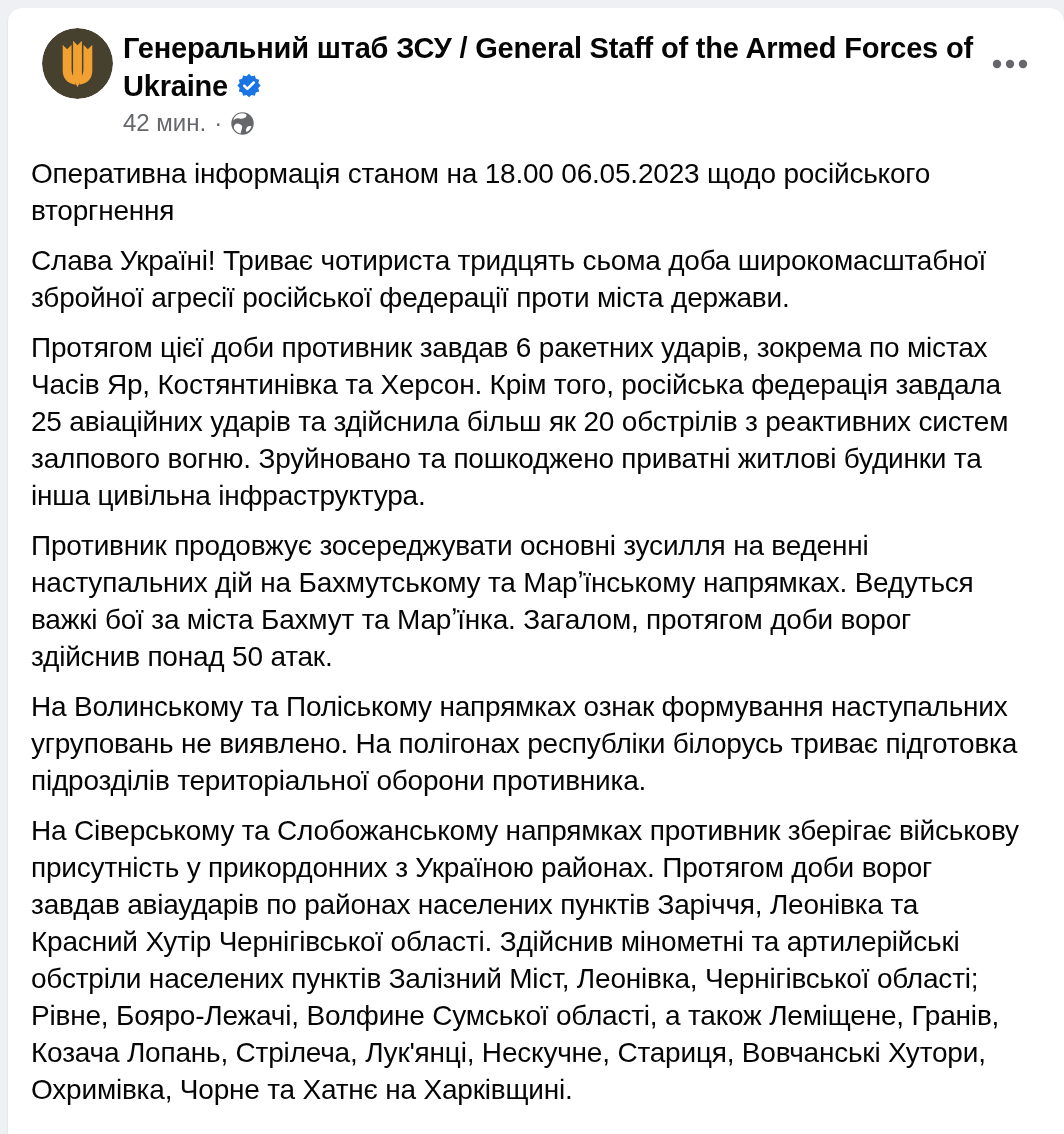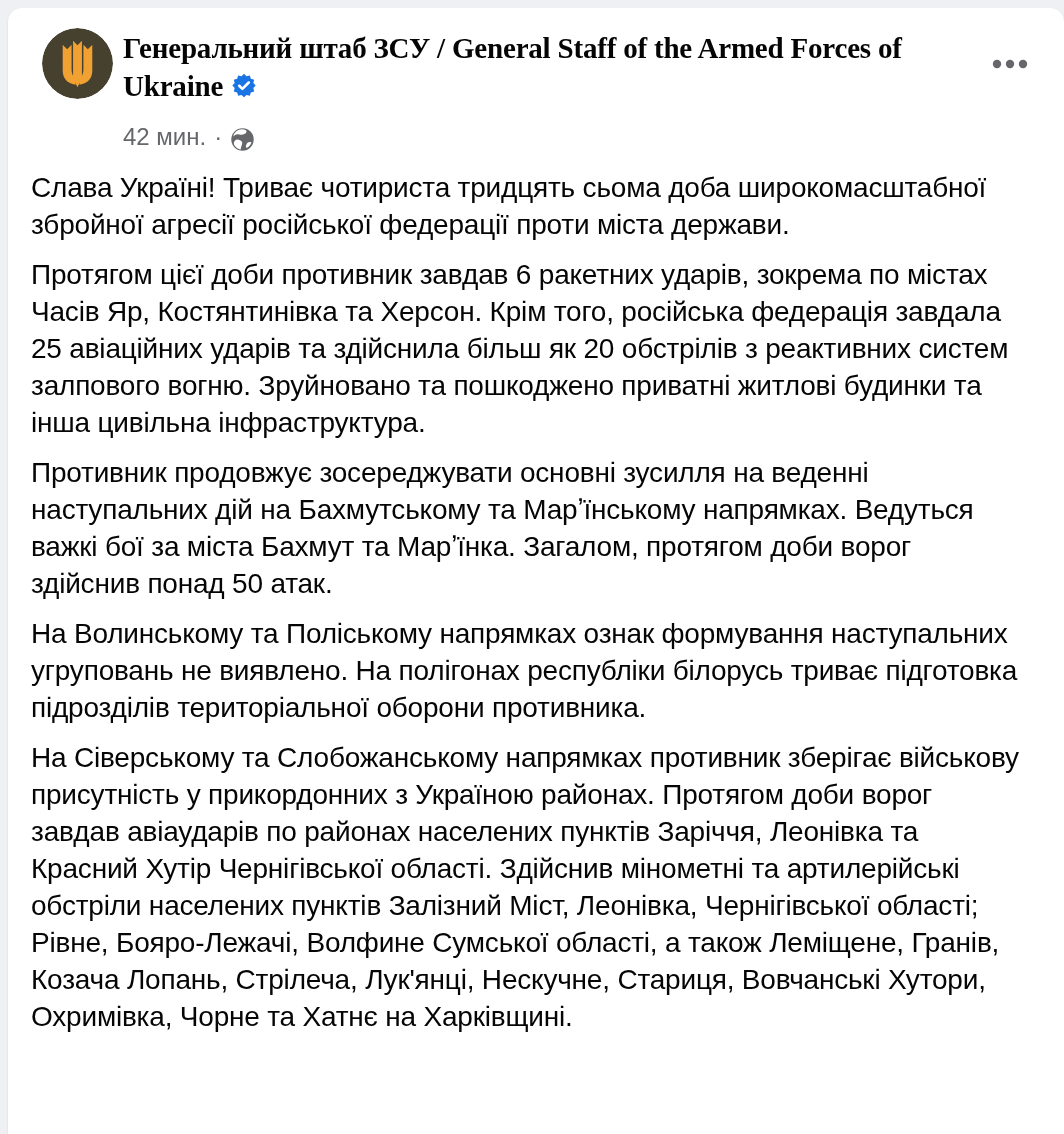--- a/index.html
+++ b/index.html
@@ -34,36 +34,35 @@
     margin-left: 10px;
     padding-top: 1px;
     max-width: 880px;
   }
   .author-line {
     font-size: 29px;
     font-weight: 700;
     color: #050505;
     line-height: 38px;
     letter-spacing: -0.2px;
-    font-family: Liberation Serif, serif;
   }
   .author-name { cursor: pointer; }
   .verified-badge {
     display: inline-block;
     width: 26px; height: 26px;
     vertical-align: -3px;
     margin-left: 8px;
   }
   .meta-line {
-    margin-top: 17px;
+    margin-top: 3px;
     font-size: 24px;
     color: #65676b;
     line-height: 30px;
     display: flex;
-    align-items: flex-end;
+    align-items: center;
   }
   .meta-line .timestamp { cursor: pointer; }
   .meta-sep { margin: 0 8px; }
   .globe-icon { display: inline-block; width: 25px; height: 25px; }
   .globe-icon svg { display: block; }
   .menu-btn {
     position: absolute;
     right: 30px; top: 38px;
     width: 48px; height: 36px;
     border: none;
@@ -128,20 +127,21 @@
     <button class="menu-btn">
       <svg width="36" height="10" viewBox="0 0 36 10" xmlns="http://www.w3.org/2000/svg">
         <circle cx="5" cy="5" r="4.2" fill="#65676b"></circle>
         <circle cx="18" cy="5" r="4.2" fill="#65676b"></circle>
         <circle cx="31" cy="5" r="4.2" fill="#65676b"></circle>
       </svg>
     </button>
   </header>
 
   <div class="post-body">
+    <p>Оперативна інформація станом на 18.00 06.05.2023 щодо російського вторгнення</p>
     <p>Слава Україні! Триває чотириста тридцять сьома доба широкомасштабної збройної агресії російської федерації проти міста держави.</p>
     <p>Протягом цієї доби противник завдав 6 ракетних ударів, зокрема по містах Часів Яр, Костянтинівка та Херсон. Крім того, російська федерація завдала 25 авіаційних ударів та здійснила більш як 20 обстрілів з реактивних систем залпового вогню. Зруйновано та пошкоджено приватні житлові будинки та інша цивільна інфраструктура.</p>
     <p>Противник продовжує зосереджувати основні зусилля на веденні наступальних дій на Бахмутському та Марʼїнському напрямках. Ведуться важкі бої за міста Бахмут та Марʼїнка. Загалом, протягом доби ворог здійснив понад 50 атак.</p>
     <p>На Волинському та Поліському напрямках ознак формування наступальних угруповань не виявлено. На полігонах республіки білорусь триває підготовка підрозділів територіальної оборони противника.</p>
     <p>На Сіверському та Слобожанському напрямках противник зберігає військову присутність у прикордонних з Україною районах. Протягом доби ворог завдав авіаударів по районах населених пунктів Заріччя, Леонівка та Красний Хутір Чернігівської області. Здійснив мінометні та артилерійські обстріли населених пунктів Залізний Міст, Леонівка, Чернігівської області; Рівне, Бояро-Лежачі, Волфине Сумської області, а також Леміщене, Гранів, Козача Лопань, Стрілеча, Лук'янці, Нескучне, Стариця, Вовчанські Хутори, Охримівка, Чорне та Хатнє на Харківщині.</p>
   </div>
 
 </article>
 
 </body></html>

